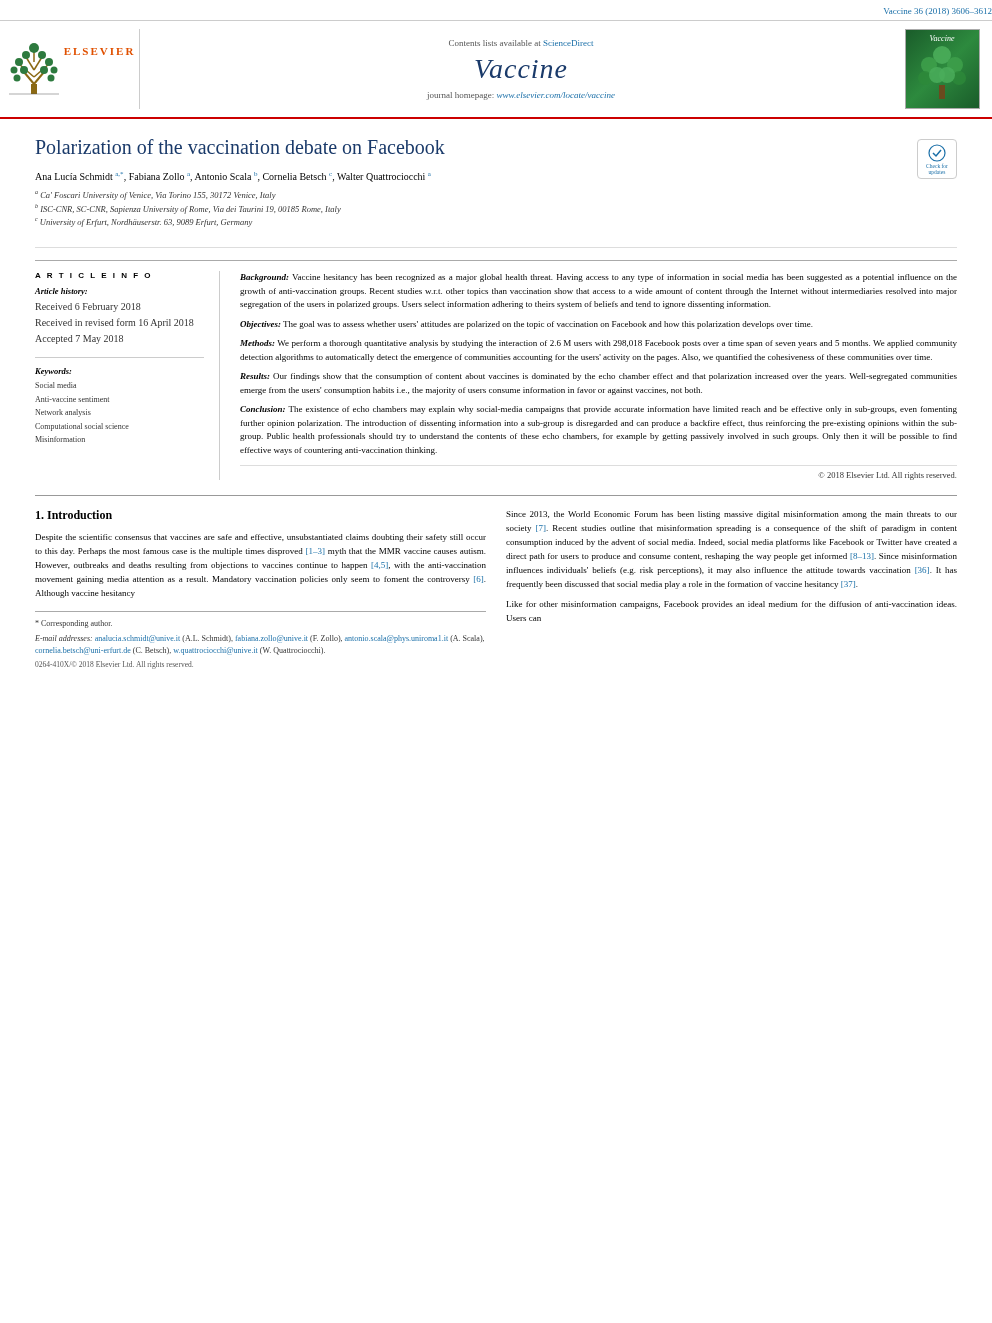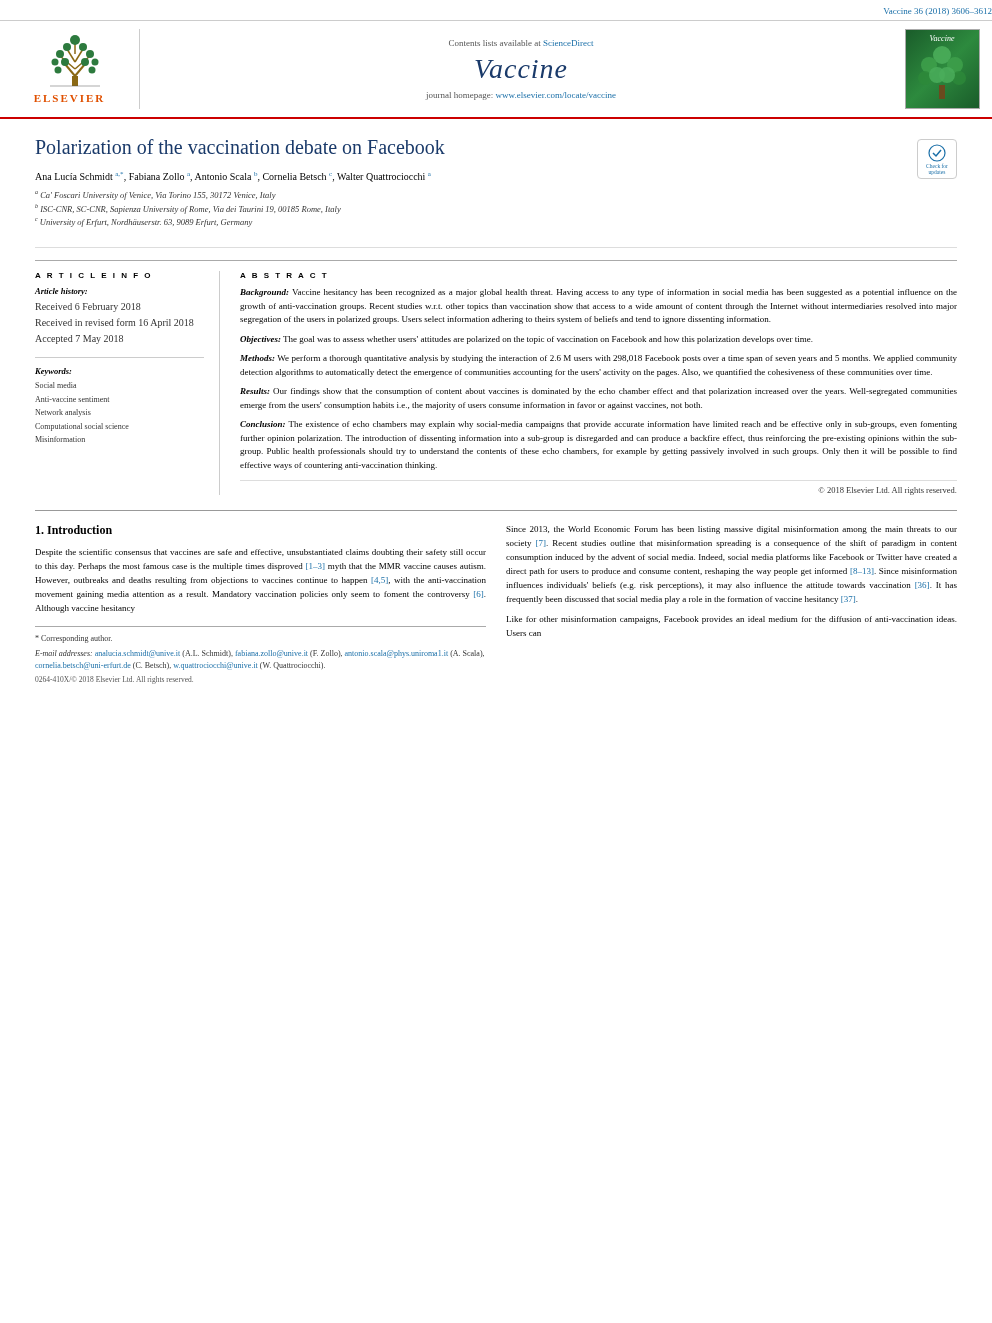--- a/index.html
+++ b/index.html
@@ -32,22 +32,22 @@
       width: 130px;
       display: flex;
       align-items: center;
       justify-content: center;
       border-right: 1px solid #ccc;
       padding-right: 10px;
     }
 
     .elsevier-logo {
       display: flex;
-      flex-direction: column;
-      align-items: flex-end;
+      flex-direction: row;
+      align-items: flex-start;
     }
 
     .elsevier-tree {
       width: 60px;
       height: 55px;
     }
 
     .elsevier-text {
       color: #e05000;
       font-size: 11px;
@@ -336,21 +336,21 @@
   </div>
 
   <div class="journal-header-center">
     <div class="sciencedirect-text">
       <span>Contents lists available at </span>
       <span style="color:#1a6fa8;">ScienceDirect</span>
     </div>
     <div class="journal-name-large">Vaccine</div>
     <div class="journal-homepage">
       <span>journal homepage: </span>
-      <span style="color:#1a6fa8;">www.elsevier.com/locate/vaccine</span>
+      <span style="color:#1a6fa8;font-style:italic;">www.elsevier.com/locate/vaccine</span>
     </div>
   </div>
 
   <div class="journal-header-right">
     <div class="vaccine-cover">
       <div class="vaccine-cover-title">Vaccine</div>
       <svg class="vaccine-cover-plant" viewBox="0 0 50 55">
         <circle cx="25" cy="10" r="9" fill="#4aad5a" opacity="0.9"></circle>
         <circle cx="12" cy="20" r="8" fill="#3d9e4a" opacity="0.9"></circle>
         <circle cx="38" cy="20" r="8" fill="#3d9e4a" opacity="0.9"></circle>
@@ -406,21 +406,20 @@
         <div class="keywords-label">Keywords:</div>
         <div class="keyword-item">Social media</div>
         <div class="keyword-item">Anti-vaccine sentiment</div>
         <div class="keyword-item">Network analysis</div>
         <div class="keyword-item">Computational social science</div>
         <div class="keyword-item">Misinformation</div>
       </div>
     </div>
 
     <div class="abstract-col">
-      <div class="col-heading">A B S T R A C T</div>
 
       <div class="abstract-paragraph">
         <span class="abstract-label">Background:</span>
         <span> Vaccine hesitancy has been recognized as a major global health threat. Having access to any type of information in social media has been suggested as a potential influence on the growth of anti-vaccination groups. Recent studies w.r.t. other topics than vaccination show that access to a wide amount of content through the Internet without intermediaries resolved into major segregation of the users in polarized groups. Users select information adhering to theirs system of beliefs and tend to ignore dissenting information.</span>
       </div>
 
       <div class="abstract-paragraph">
         <span class="abstract-label">Objectives:</span>
         <span> The goal was to assess whether users' attitudes are polarized on the topic of vaccination on Facebook and how this polarization develops over time.</span>
       </div>

